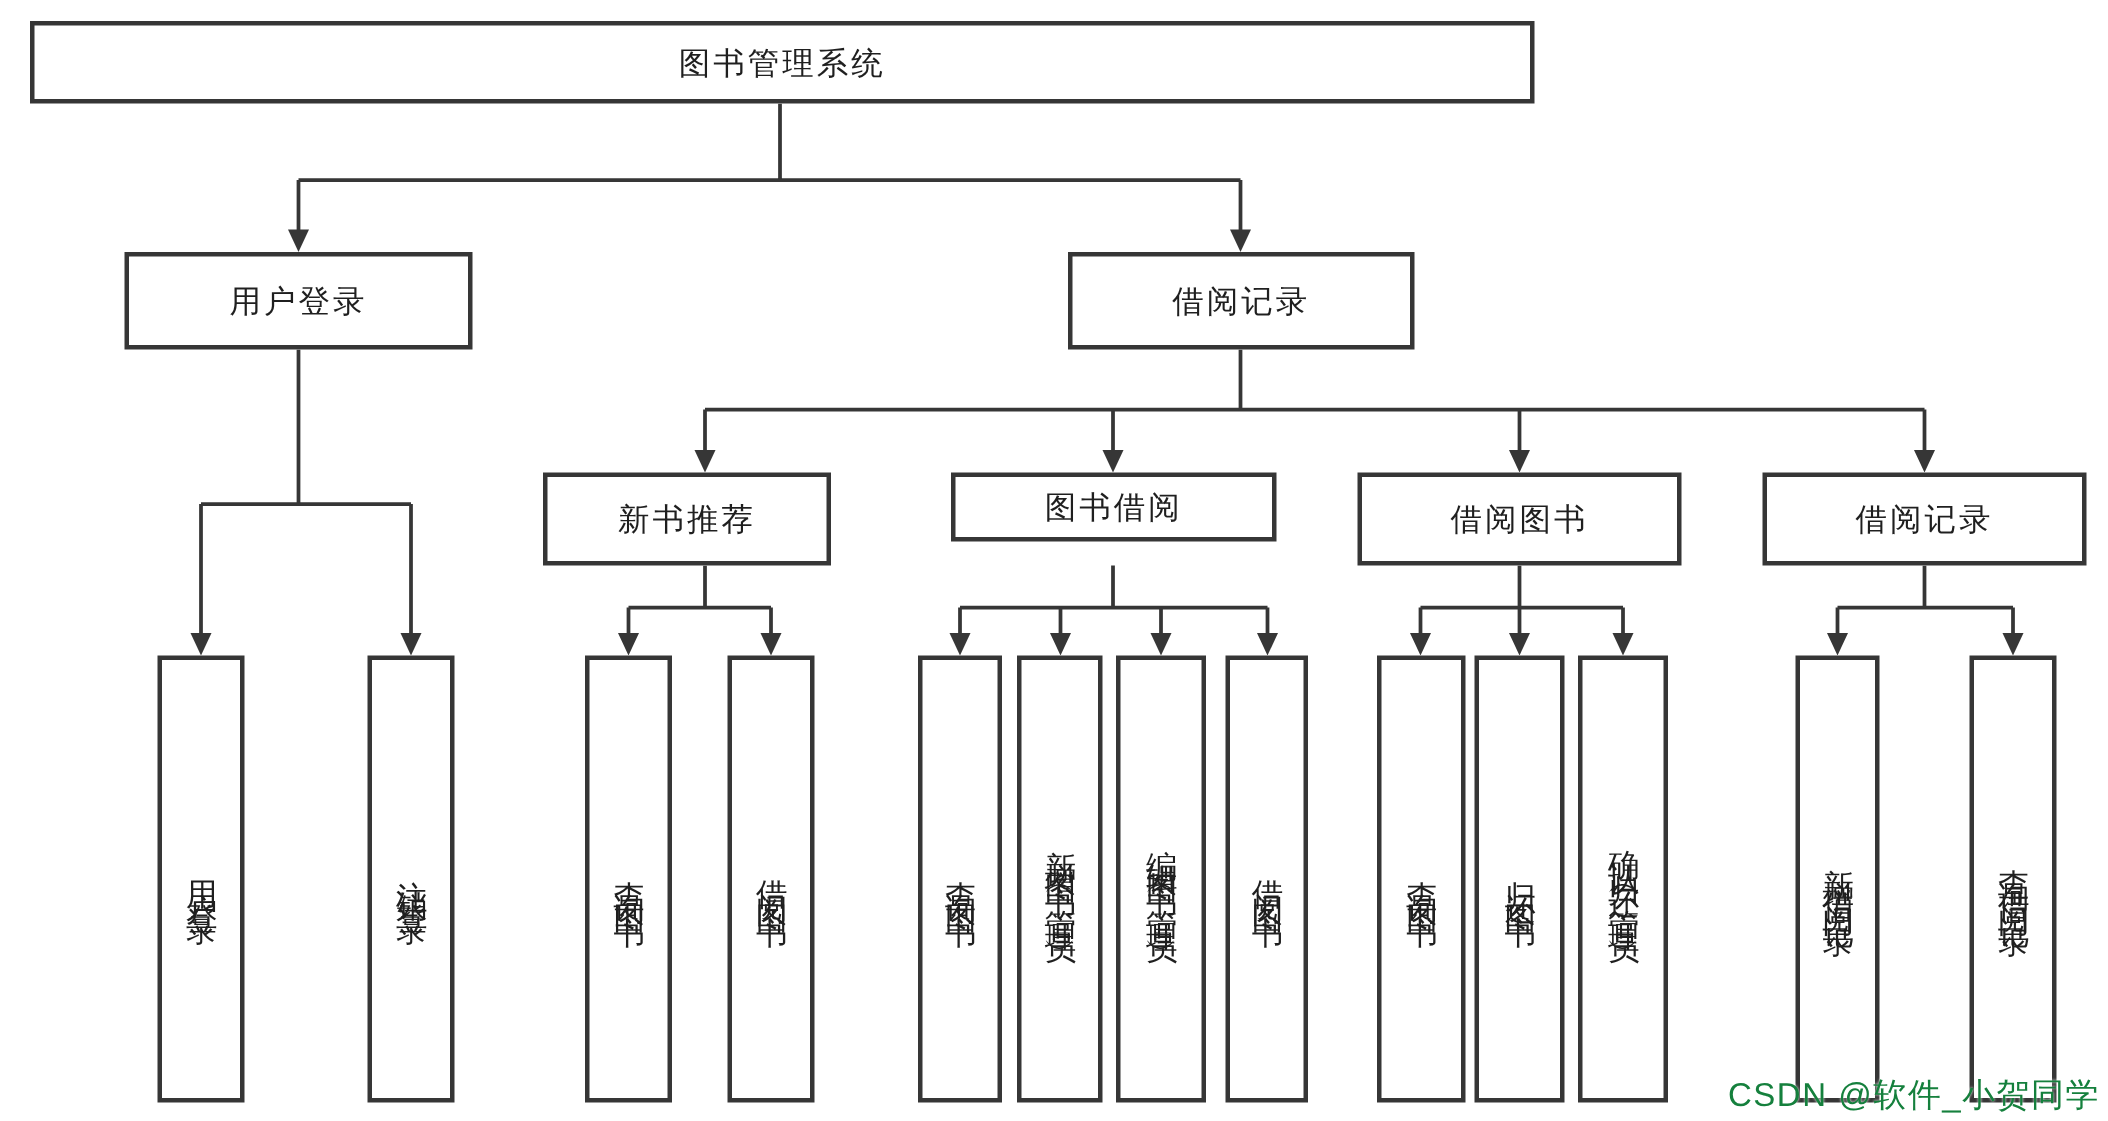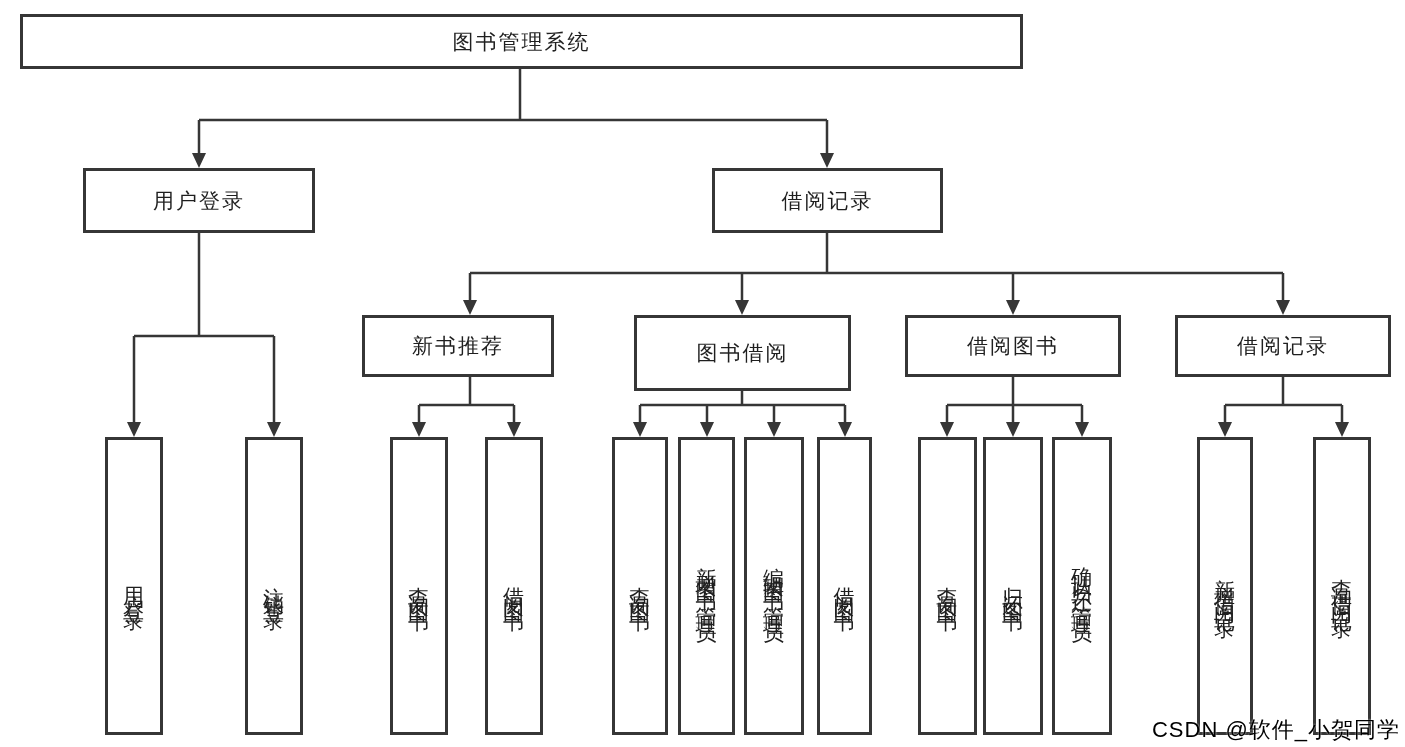--- a/index.html
+++ b/index.html
@@ -25,21 +25,21 @@
     writing-mode:vertical-rl;
     font-size:21px;
     letter-spacing:8px;
     line-height:1.1;
     white-space:nowrap;
   }
   .watermark{
     position:absolute;
     right:5px;bottom:2px;
     font-size:22px;
-    color:#000000;
+    color:#15803d;
     letter-spacing:1px;
     text-shadow:0 0 2px #ffffff;
     z-index:5;
   }
 </style>
 </head>
 <body>
 
 <div class="canvas">
 
@@ -90,21 +90,21 @@
   <div class="box hbox" style="left:83px;top:168px;width:232px;height:65px">
     <span class="label">用户登录</span>
   </div>
   <div class="box hbox" style="left:712px;top:168px;width:231px;height:65px">
     <span class="label">借阅记录</span>
   </div>
 
   <div class="box hbox" style="left:362px;top:315px;width:192px;height:62px">
     <span class="label">新书推荐</span>
   </div>
-  <div class="box hbox" style="left:634px;top:315px;width:217px;height:76px">
+  <div class="box hbox" style="left:634px;top:315px;width:217px;height:46px">
     <span class="label">图书借阅</span>
   </div>
   <div class="box hbox" style="left:905px;top:315px;width:216px;height:62px">
     <span class="label">借阅图书</span>
   </div>
   <div class="box hbox" style="left:1175px;top:315px;width:216px;height:62px">
     <span class="label">借阅记录</span>
   </div>
 
   <div class="box vbox" style="left:105px;top:437px;width:58px;height:298px">

